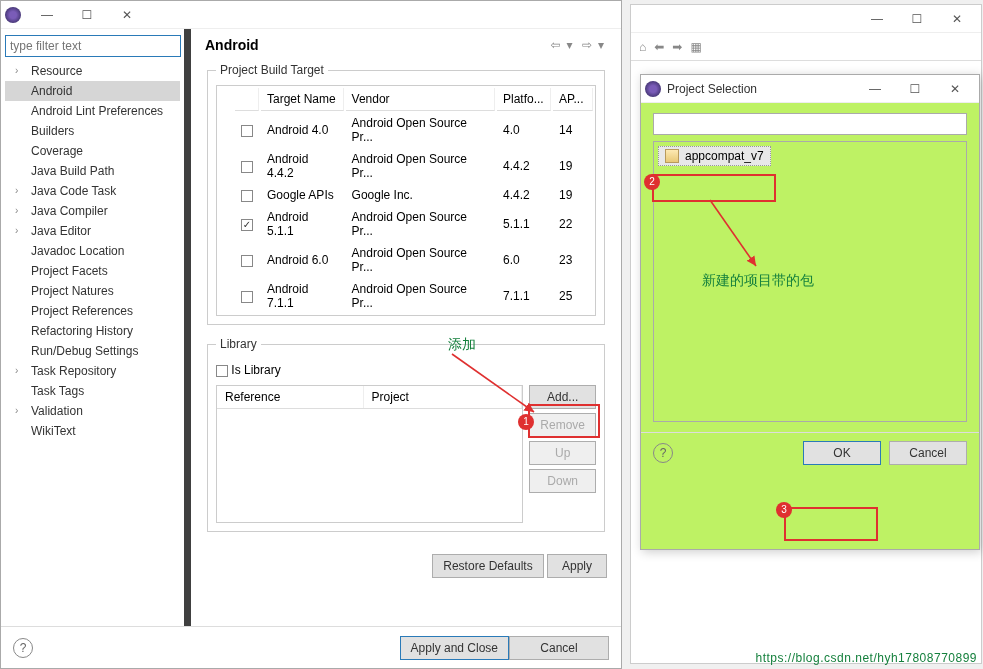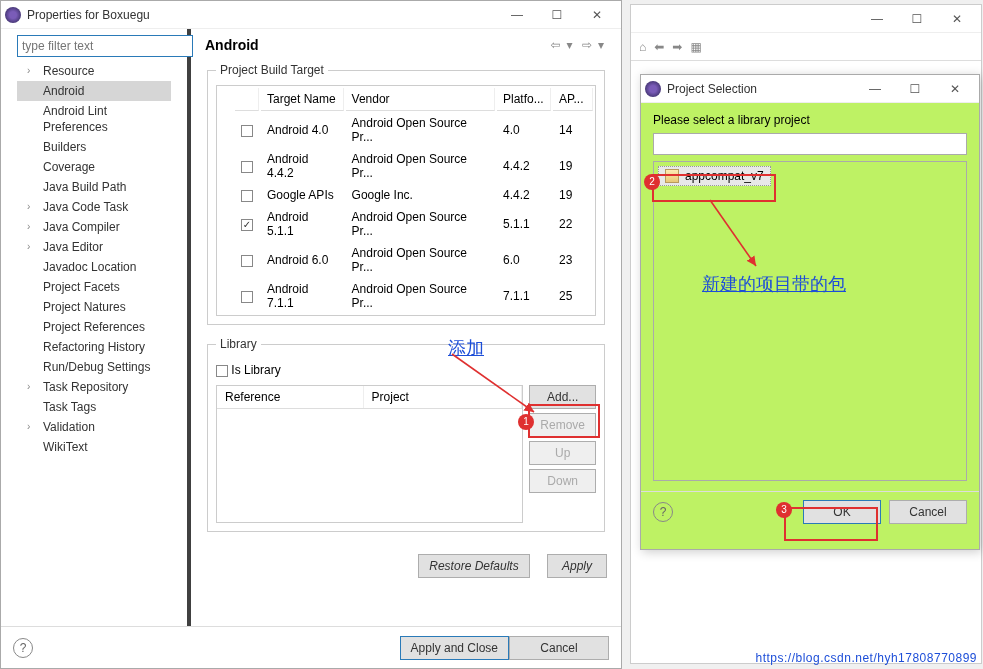--- a/index.html
+++ b/index.html
@@ -6,21 +6,21 @@
 body { margin: 0; padding: 0; width: 983px; height: 669px; background: #f0f0f0; position: relative; overflow: hidden; }
 
 
 .props-dialog { position: absolute; left: 0; top: 0; width: 622px; height: 669px; background: #fff; border: 1px solid #aaa; }
 .titlebar { height: 28px; background: #fff; display: flex; align-items: center; padding: 0 4px; border-bottom: 1px solid #eee; }
 .titlebar .ticon { width: 16px; height: 16px; background: radial-gradient(circle,#7a5cb8 30%,#4a3a7a 70%); border-radius: 50%; margin-right: 6px; }
 .titlebar .title { flex: 1; color: #333; }
 .titlebar .winbtn { width: 40px; height: 24px; text-align: center; line-height: 24px; color: #555; }
 
 .props-body { display: flex; height: calc(100% - 28px - 42px); }
-.left-pane { width: 190px; border-right: 4px solid #404040; padding: 6px 16px; }
+.left-pane { width: 190px; border-right: 7px solid #404040; padding: 6px 4px; }
 .filter { width: 176px; height: 22px; border: 1px solid #2a7ab8; padding: 0 4px; color: #999; margin-bottom: 4px; }
 .tree-item { padding: 2px 0 2px 26px; color: #333; position: relative; line-height: 16px; }
 .tree-item.sel { background: #d6d6d6; }
 .tree-item .tw { position: absolute; left: 10px; top: 2px; color: #888; font-size: 10px; }
 
 .right-pane { flex: 1; padding: 8px 14px; position: relative; }
 .header-row { display: flex; align-items: center; margin-bottom: 10px; }
 .header-row h3 { font-size: 14px; font-weight: bold; margin: 0; flex: 1; }
 .nav-arrows span { color: #888; margin: 0 3px; }
 
@@ -38,52 +38,52 @@
 .ref-box { display: flex; gap: 6px; }
 .ref-table { flex: 1; border: 1px solid #ccc; height: 138px; }
 .ref-table .hdr { display: flex; border-bottom: 1px solid #ddd; }
 .ref-table .hdr div { padding: 4px 8px; border-right: 1px solid #eee; }
 .side-btns { display: flex; flex-direction: column; gap: 4px; }
 .btn { min-width: 60px; height: 24px; border: 1px solid #adadad; background: #e1e1e1; padding: 0 10px; line-height: 22px; text-align: center; color: #333; }
 .btn.disabled { color: #aaa; background: #efefef; text-align: center; }
 .btn.blue { border: 1px solid #2a7ab8; }
 
 .restore-row { text-align: right; padding: 10px 0; }
-.restore-row .btn { display: inline-block; margin-left: 14px; font-style: italic; }
+.restore-row .btn { display: inline-block; margin-left: 0; }
 
 .footer { height: 42px; border-top: 1px solid #ddd; padding: 6px 12px; display: flex; align-items: center; }
 .footer .help { width: 20px; height: 20px; border: 1px solid #888; border-radius: 50%; text-align: center; line-height: 18px; color: #666; }
 .footer .sp { flex: 1; }
 .footer .btn { display: inline-block; margin-left: 0; min-width: 100px; }
 
 
 .ps-dialog { position: absolute; left: 640px; top: 74px; width: 340px; height: 476px; background: #bef264; border: 1px solid #aaa; box-shadow: 2px 2px 10px rgba(0,0,0,0.2); }
 .ps-dialog .titlebar { background: #fff; }
 .ps-body { padding: 10px 12px; }
 .ps-body .msg { margin-bottom: 6px; }
 .ps-body .inp { width: 100%; height: 22px; border: 1px solid #aaa; margin-bottom: 6px; }
-.ps-list { border: 1px solid #aaa; height: 320px; padding: 4px; position: relative; }
+.ps-list { border: 1px solid #aaa; height: 281px; padding: 4px; position: relative; }
 .ps-item { display: inline-flex; align-items: center; gap: 6px; padding: 2px 6px; background: #e8e8e8; border: 1px dotted #999; }
 .ps-item .picon { width: 14px; height: 14px; border: 1px solid #b89a5c; background: linear-gradient(#fde9b3,#e8c876); }
 .ps-footer { display: flex; align-items: center; padding: 8px 12px; border-top: 1px solid #ddd; }
 .ps-footer .help { width: 20px; height: 20px; border: 1px solid #888; border-radius: 50%; text-align: center; line-height: 18px; color: #666; }
 .ps-footer .sp { flex: 1; }
 .ps-footer .btn { min-width: 78px; margin-left: 8px; display: inline-block; }
 
 
 .bg-window { position: absolute; left: 630px; top: 4px; width: 352px; height: 660px; background: #fff; border: 1px solid #ccc; z-index: -1; }
 .bg-window .titlebar { border-bottom: 1px solid #eee; }
 .toolbar-row { height: 28px; border-bottom: 1px solid #ddd; display: flex; align-items: center; gap: 8px; padding: 0 8px; color: #888; }
 
 
-.ann { position: absolute; color: #1d4ed8; font-size: 18px; z-index: 50; pointer-events: none; text-decoration: underline; }
+.ann { position: absolute; color: #15803d; font-size: 14px; z-index: 50; pointer-events: none; }
 .redbox { position: absolute; border: 2px solid #df3030; z-index: 49; pointer-events: none; }
 .numcircle { width: 16px; height: 16px; background: #df3030; border-radius: 50%; color: #fff; font-size: 10px; text-align: center; line-height: 16px; position: absolute; z-index: 51; }
 svg.arrow { position: absolute; z-index: 50; pointer-events: none; }
-.watermark { position: absolute; right: 6px; bottom: 4px; color: #1d4ed8; font-size: 12px; letter-spacing: 0.5px;}
+.watermark { position: absolute; right: 6px; bottom: 4px; color: #15803d; font-size: 12px; letter-spacing: 0.5px;}
 </style>
 </head>
 <body>
 
 <div class="bg-window">
   <div class="titlebar">
     <span class="title"></span>
     <span class="winbtn">—</span>
     <span class="winbtn">☐</span>
     <span class="winbtn">✕</span>
@@ -92,21 +92,20 @@
     <span>⌂</span>
     <span>⬅</span>
     <span>➡</span>
     <span>▦</span>
   </div>
 </div>
 
 <div class="props-dialog">
   <div class="titlebar">
     <span class="ticon"></span>
-    <span class="title">Properties for Boxuegu</span>
     <span class="winbtn">—</span>
     <span class="winbtn">☐</span>
     <span class="winbtn">✕</span>
   </div>
   <div class="props-body">
     <div class="left-pane">
       <input class="filter" placeholder="type filter text" style="">
       <div id="tree-holder">
           <div class="tree-item"><span class="tw">›</span><span>Resource</span></div>
           <div class="tree-item sel"><span>Android</span></div>
@@ -235,21 +234,20 @@
 
 <div class="ps-dialog">
   <div class="titlebar">
     <span class="ticon"></span>
     <span class="title">Project Selection</span>
     <span class="winbtn">—</span>
     <span class="winbtn">☐</span>
     <span class="winbtn">✕</span>
   </div>
   <div class="ps-body">
-    <div class="msg">Please select a library project</div>
     <input class="inp" style="">
     <div class="ps-list">
       <span class="ps-item">
         <span class="picon"></span>
         <span>appcompat_v7</span>
       </span>
     </div>
   </div>
   <div class="ps-footer">
     <span class="help">?</span>

